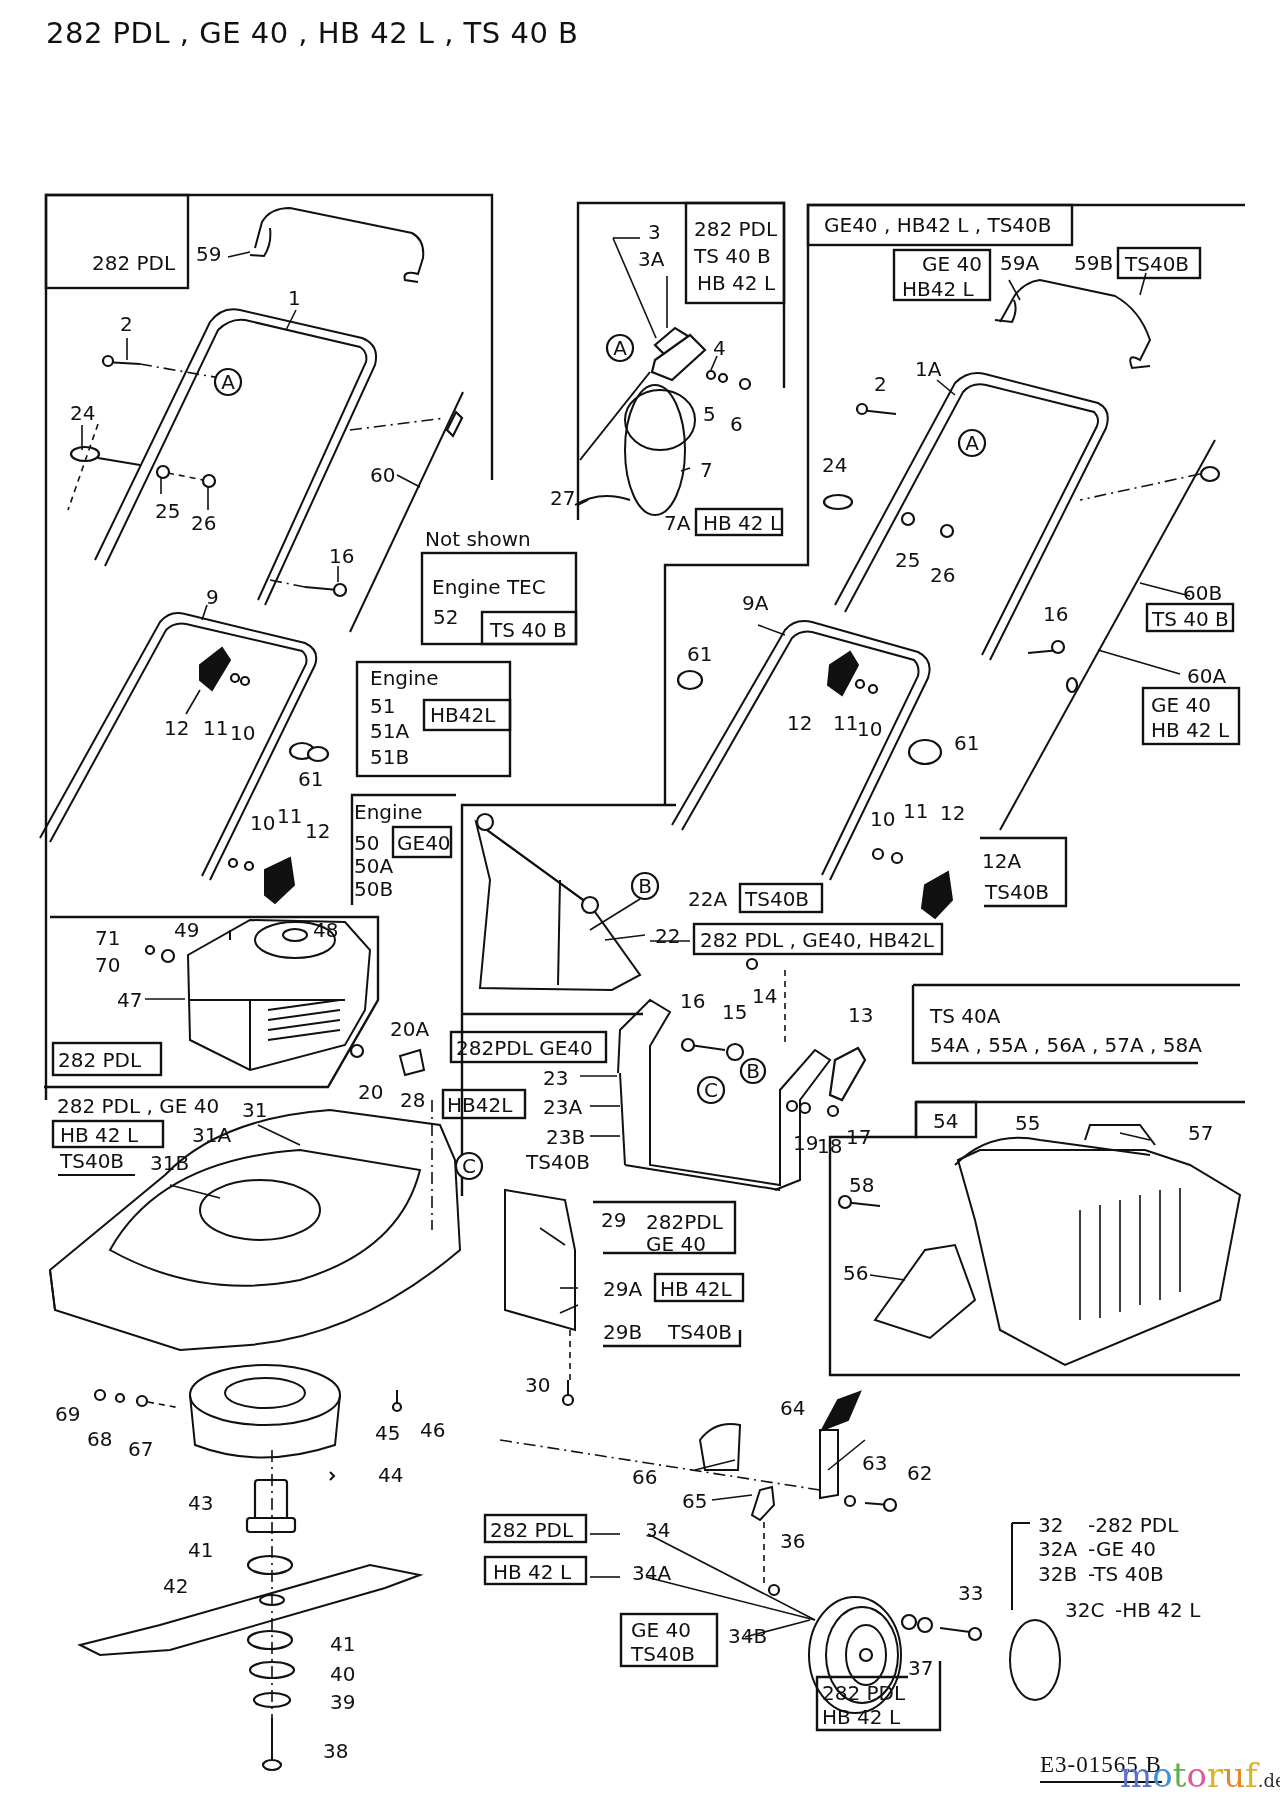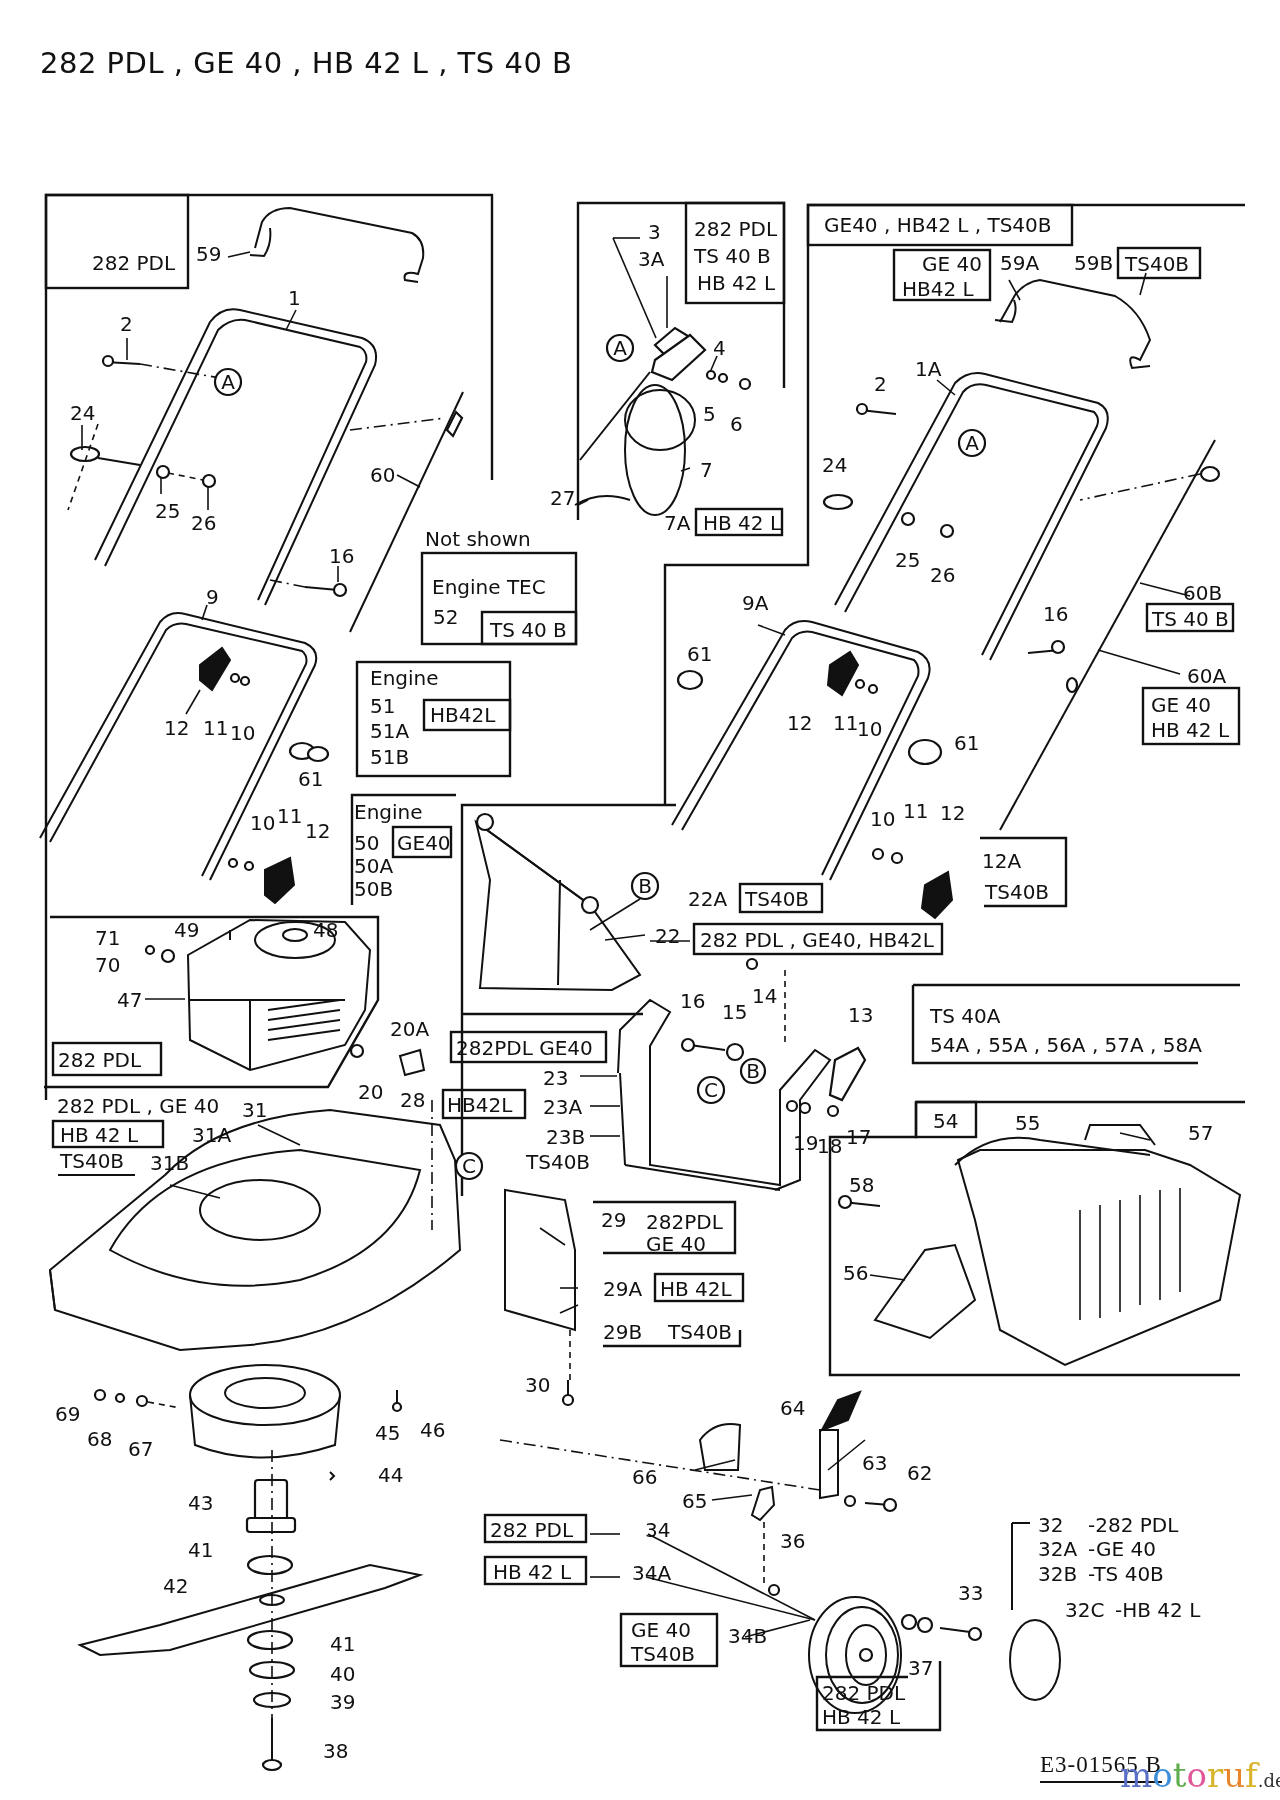--- a/index.html
+++ b/index.html
@@ -1,19 +1,19 @@
 <!DOCTYPE html>
 <html><head>
 <meta charset="utf-8">
 <style>
   html, body { margin: 0; padding: 0; background: #ffffff; }
   body { width: 1280px; height: 1800px; position: relative; overflow: hidden;
          font-family: "DejaVu Sans Condensed", "DejaVu Sans", sans-serif; color: #111; }
-  #title { position: absolute; left: 40px; top: 16px; font-size: 29px; letter-spacing: 0.5px;
-           font-family: "DejaVu Sans", sans-serif; margin-top: 30px; }
+  #title { position: absolute; left: 46px; top: 16px; font-size: 29px; letter-spacing: 0.5px;
+           font-family: "DejaVu Sans", sans-serif; }
   #drawing { position: absolute; left: 0; top: 0; }
   svg text { font-family: "DejaVu Sans", sans-serif; fill: #111; }
   .lbl { font-size: 20px; }
   .box-t { font-size: 20px; }
   .ln { stroke: #111; stroke-width: 2; fill: none; }
   .thin { stroke: #111; stroke-width: 1.6; fill: none; }
   .dash { stroke: #111; stroke-width: 1.6; fill: none; stroke-dasharray: 12 5 2 5; }
   .dsh { stroke: #111; stroke-width: 1.6; fill: none; stroke-dasharray: 6 5; }
   .part { stroke: #111; stroke-width: 2.2; fill: #fff; }
   .solid { stroke: #111; stroke-width: 2; fill: #111; }

